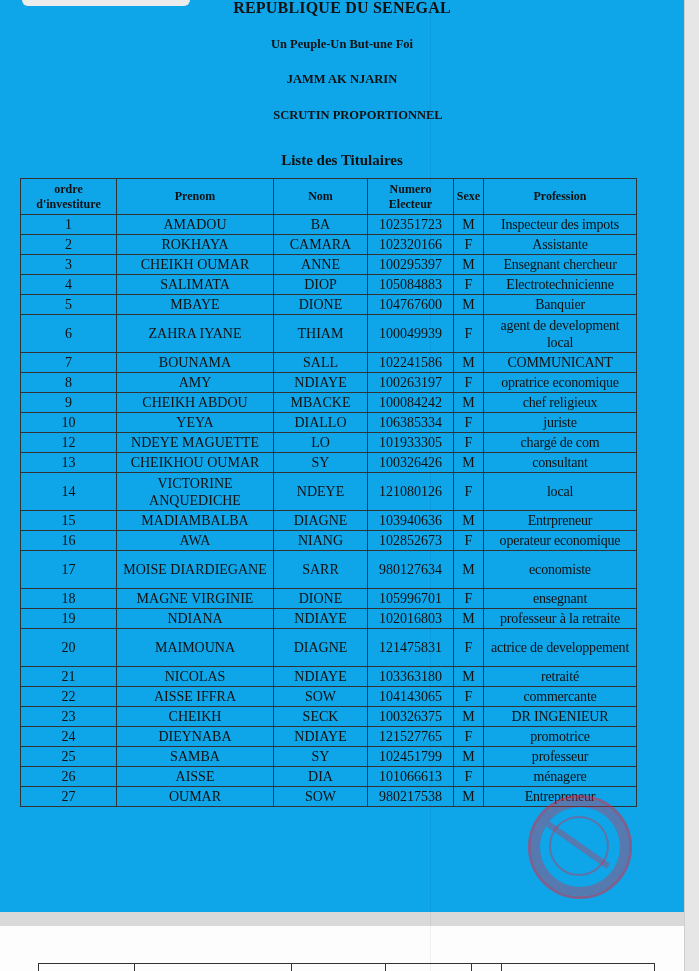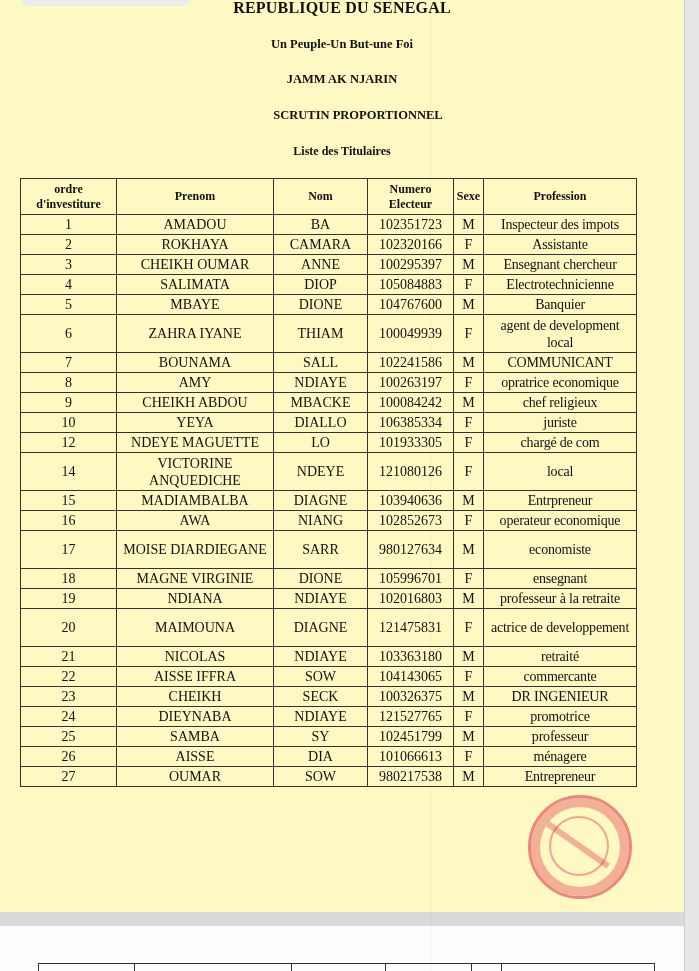--- a/index.html
+++ b/index.html
@@ -4,35 +4,35 @@
 <style>
   html, body { margin:0; padding:0; }
   body {
     width:699px; height:971px; overflow:hidden; position:relative;
     background:#d9d9d9;
     font-family:"Liberation Serif", "DejaVu Serif", serif;
     color:#111;
   }
   .page {
     position:absolute; left:0; top:0; width:684px; height:912px;
-    background:#fef9c3;
+    background:#0ea5e9;
   }
   .page2 {
     position:absolute; left:0; top:926px; width:684px; height:60px;
     background:#fdfdfd;
   }
   .rightbar { position:absolute; left:684px; top:0; width:15px; height:971px; background:#e6e6e6; border-left:1px solid #cfcfcf; }
   .topblur { position:absolute; left:22px; top:-6px; width:168px; height:12px; background:#ececec; border-radius:6px; }
   .fold { position:absolute; left:430px; top:0; width:1px; height:971px; background:rgba(0,0,0,0.05); }
   .hdr { position:absolute; left:0; width:684px; text-align:center; font-weight:bold; }
   .h1 { top:-1px; font-size:16px; letter-spacing:0.2px; }
   .h2 { top:37px; font-size:12.5px; }
   .h3 { top:72px; font-size:12.5px; }
   .h4 { top:108px; font-size:12.5px;padding-left:16px; }
-  .h5 { top:144px; font-size:12px; }
+  .h5 { top:152px; font-size:15px; }
 
   table.list {
     position:absolute; left:20px; top:178px;
     border-collapse:collapse; table-layout:fixed;
     width:616px;
   }
   table.list th, table.list td {
     border:1.3px solid #333; text-align:center; padding:0 2px;
     line-height:16px; overflow:hidden; white-space:nowrap;
   }
@@ -171,20 +171,28 @@
         </tr>
         <tr>
           <td>12</td>
           <td>NDEYE MAGUETTE</td>
           <td>LO</td>
           <td>101933305</td>
           <td style="padding: 0px;">F</td>
           <td class="prof">chargé de com</td>
         </tr>
         <tr>
+          <td>13</td>
+          <td>CHEIKHOU OUMAR</td>
+          <td>SY</td>
+          <td>100326426</td>
+          <td style="padding: 0px;">M</td>
+          <td class="prof">consultant</td>
+        </tr>
+        <tr>
           <td class="tall">14</td>
           <td class="tall">VICTORINE ANQUEDICHE</td>
           <td class="tall">NDEYE</td>
           <td class="tall">121080126</td>
           <td class="tall" style="padding: 0px;">F</td>
           <td class="tall prof">local</td>
         </tr>
         <tr>
           <td>15</td>
           <td>MADIAMBALBA</td>

